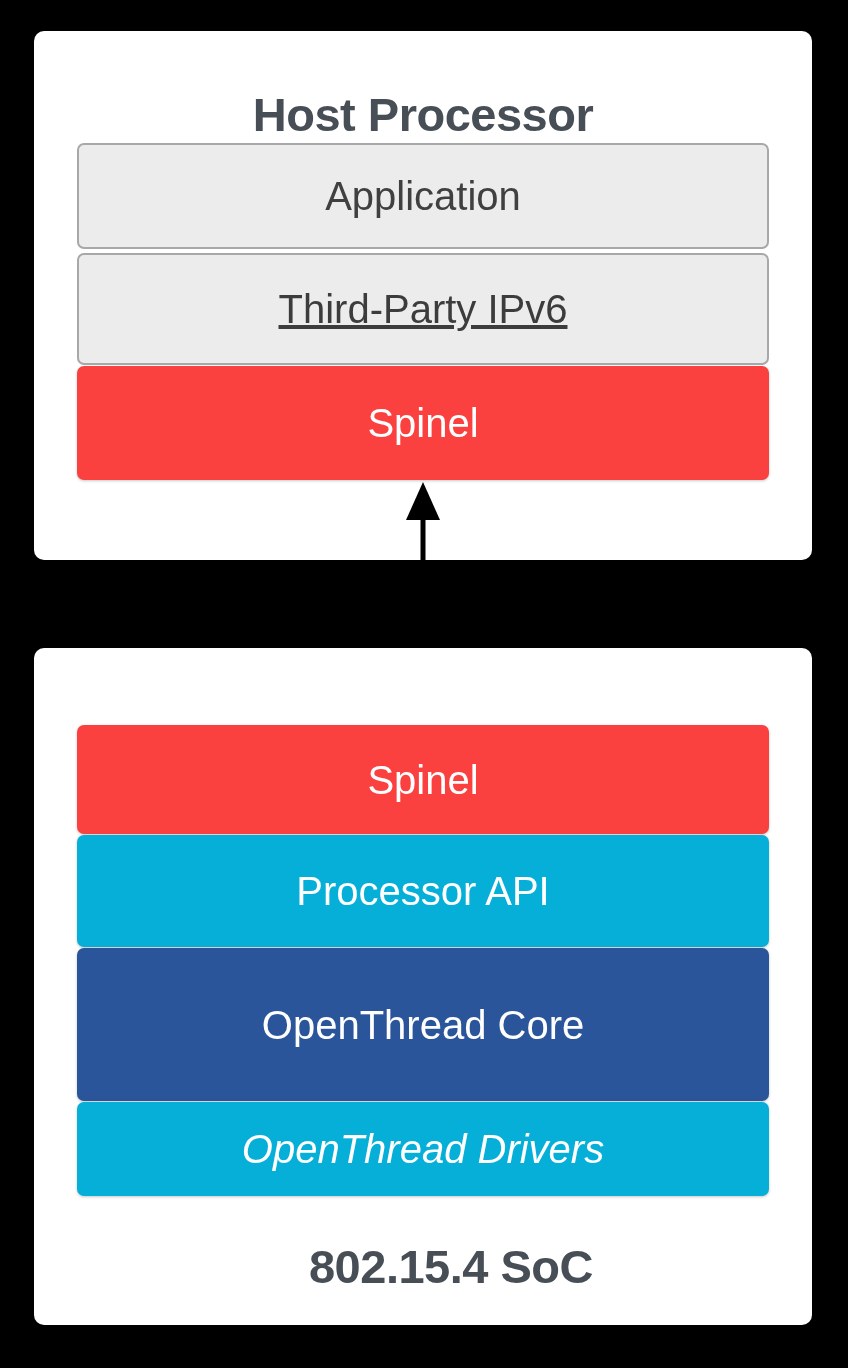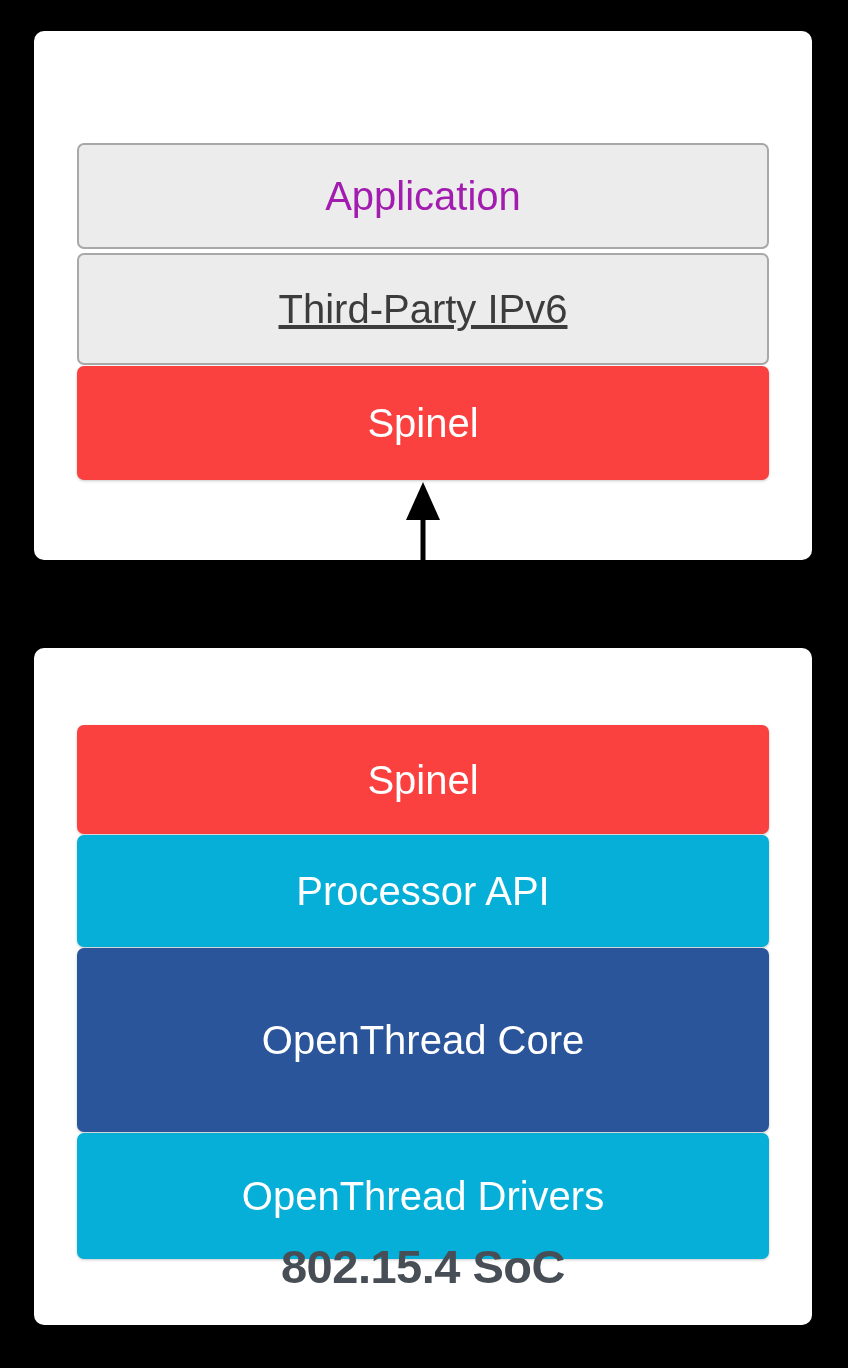--- a/index.html
+++ b/index.html
@@ -90,42 +90,43 @@
   }
 
   
   #host-layer-0 { height: 106px; }
   #host-layer-1 { height: 112px; margin-top: 4px; text-decoration: underline; }
   #host-layer-2 { height: 114px; margin-top: 1px; }
 
   
   #soc-layer-0 { height: 109px; }
   #soc-layer-1 { height: 112px; margin-top: 1px; }
-  #soc-layer-2 { height: 184px; margin-top: 1px; justify-content: center; }
-  #soc-layer-3 { height: 126px; margin-top: 1px; }
+  #soc-layer-2 { height: 153px; margin-top: 1px; justify-content: center; }
+  #soc-layer-3 { height: 94px; margin-top: 1px; font-style: italic; }
 
   
   #connector {
     position: absolute;
     left: 393px;
     top: 478px;
     width: 60px;
     height: 245px;
     pointer-events: none;
   }
 </style>
 </head>
 <body>
 
 <div id="diagram" style="background: rgb(0, 0, 0);">
 
   <div class="card" id="host-card" style="background: rgb(255, 255, 255);">
+    <div class="card-title" id="host-title" style="color: rgb(71, 78, 85);">Host Processor</div>
 
     <div class="stack" id="host-stack">
-      <div class="layer plain" id="host-layer-0" style="background: rgb(236, 236, 236); color: #a21caf; border-color: rgb(168, 168, 168);">
+      <div class="layer plain" id="host-layer-0" style="background: rgb(236, 236, 236); color: #404040; border-color: rgb(168, 168, 168);">
         <span>Application</span>
       </div>
       <div class="layer plain" id="host-layer-1" style="background: rgb(236, 236, 236); color: rgb(60, 60, 60); border-color: rgb(168, 168, 168);">
         <span>Third-Party IPv6</span>
       </div>
       <div class="layer colored" id="host-layer-2" style="background: rgb(251, 64, 64); color: rgb(255, 255, 255);">
         <span>Spinel</span>
       </div>
     </div>
   </div>
@@ -148,16 +149,16 @@
         <span>Processor API</span>
       </div>
       <div class="layer colored" id="soc-layer-2" style="background: rgb(43, 85, 154); color: rgb(255, 255, 255);">
         <span>OpenThread Core</span>
       </div>
       <div class="layer colored" id="soc-layer-3" style="background: rgb(6, 175, 216); color: rgb(255, 255, 255);">
         <span>OpenThread Drivers</span>
       </div>
     </div>
 
-    <div class="card-title" id="soc-title" style="color: rgb(71, 78, 85);">802.15.4 SoC</div>
+    <div class="card-title" id="soc-title" style="color: rgb(71, 78, 85); padding-left: 28px;">802.15.4 SoC</div>
   </div>
 
 </div>
 
 </body></html>

